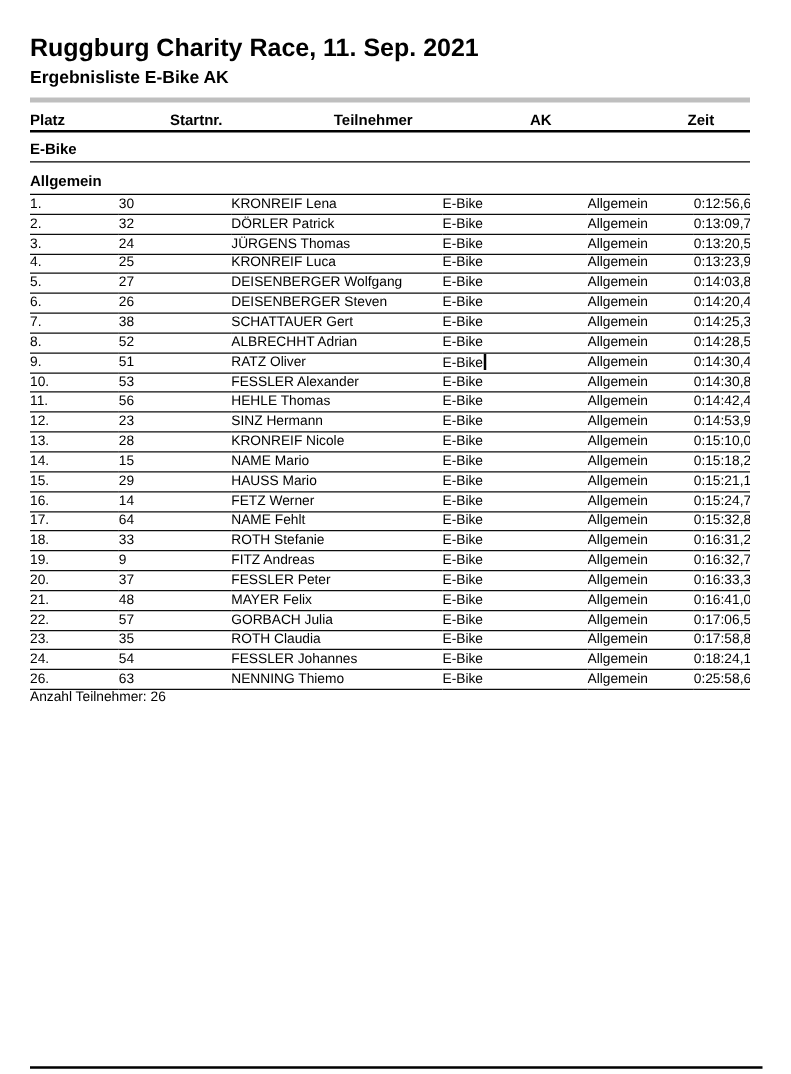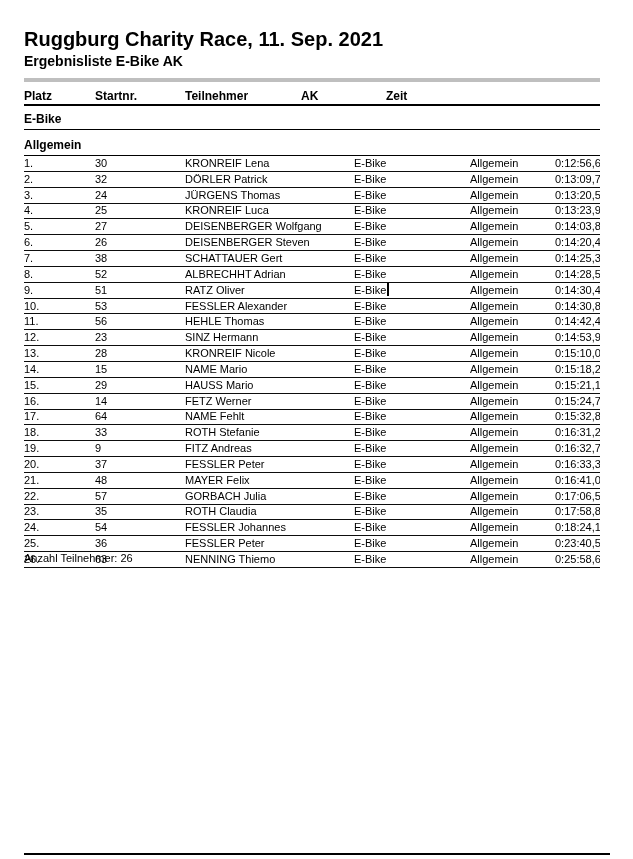--- a/index.html
+++ b/index.html
@@ -35,20 +35,21 @@
     width: 576px; height: 4px;
   }
 
   .colheads {
     left: 24px; top: 88px;
     width: 576px; height: 16px;
     display: flex;
     border-bottom: 2px solid #000;
     font-size: 12px; font-weight: bold;
     line-height: 16px;
+    gap: 41px;
   }
   .colheads span { display: block; white-space: nowrap; }
   .c0 { width: 71px; }
   .c1 { width: 90px; }
   .c2 { width: 169px; }
   .c3 { width: 116px; }
   .c4 { width: 85px; }
   .c5 { width: 45px; }
 
   .group {
@@ -318,28 +319,20 @@
     </tr>
       <tr style="">
       <td>24.</td>
       <td>54</td>
       <td>FESSLER Johannes</td>
       <td>E-Bike</td>
       <td>Allgemein</td>
       <td class="zeit">0:18:24,1</td>
     </tr>
       <tr style="">
-      <td>25.</td>
-      <td>36</td>
-      <td>FESSLER Peter</td>
-      <td>E-Bike</td>
-      <td>Allgemein</td>
-      <td class="zeit">0:23:40,5</td>
-    </tr>
-      <tr style="">
       <td>26.</td>
       <td>63</td>
       <td>NENNING Thiemo</td>
       <td>E-Bike</td>
       <td>Allgemein</td>
       <td class="zeit">0:25:58,6</td>
     </tr>
     </tbody>
 </table>
 

